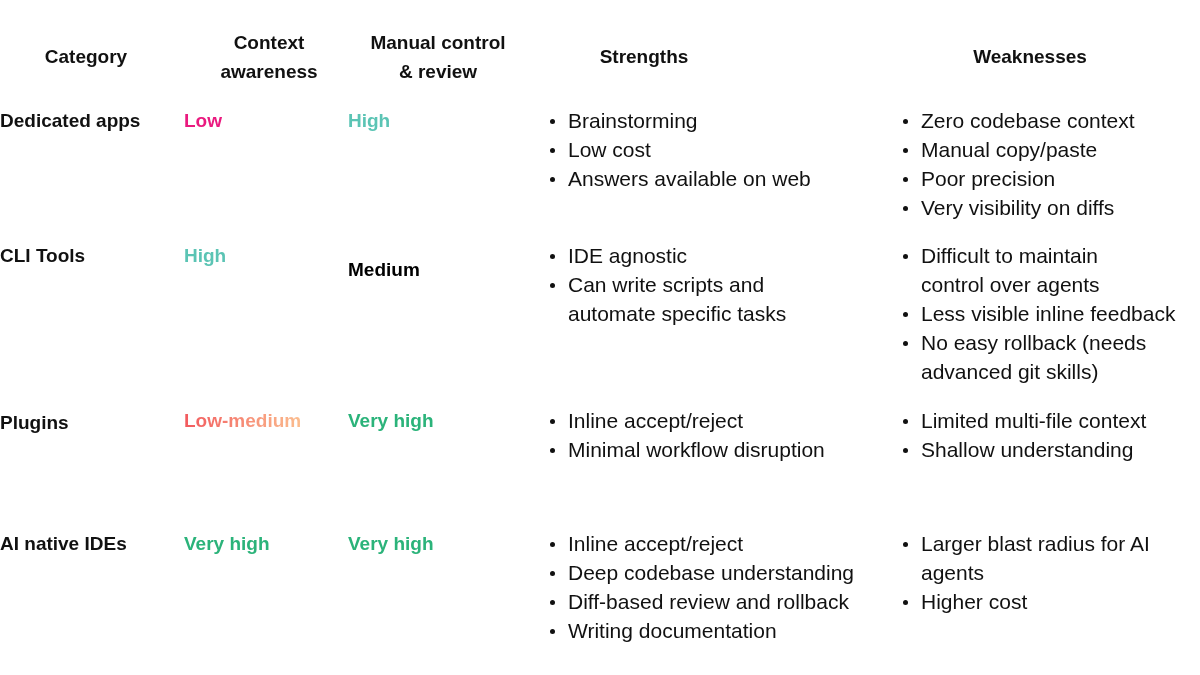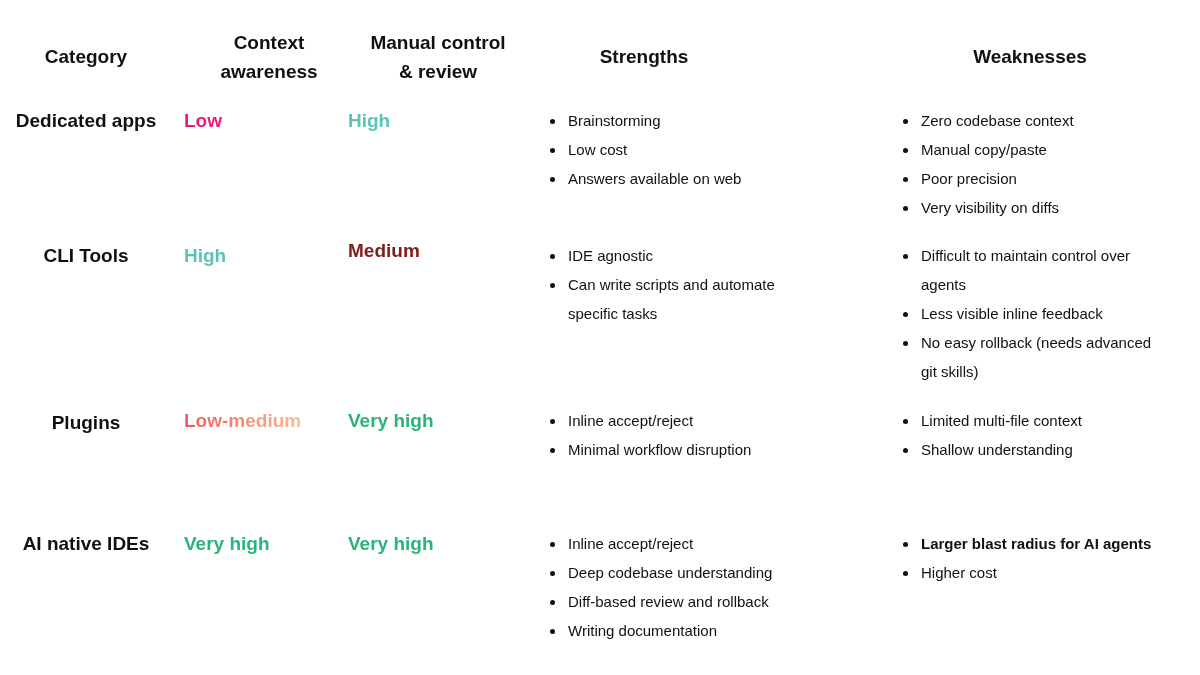--- a/index.html
+++ b/index.html
@@ -2,25 +2,25 @@
 <html><head>
   <meta charset="utf-8">
   <style>
     html, body { margin: 0; padding: 0; }
     body {
       width: 1200px; height: 675px; background: #ffffff; position: relative; overflow: hidden;
       font-family: "Liberation Sans", "DejaVu Sans", sans-serif; color: #111111;
     }
     .cell { position: absolute; }
     .hdr { font-weight: bold; font-size: 19px; line-height: 29px; text-align: center; color: #111; }
-    .cat { font-weight: bold; font-size: 19px; line-height: 29px; text-align: center; color: #111; }
+    .cat { font-weight: bold; font-size: 19px; line-height: 29px; color: #111; }
     .lvl { font-weight: bold; font-size: 19px; line-height: 29px; text-align: left; }
     ul.blist { margin: 0; padding: 0; list-style: none; }
     ul.blist li {
-      position: relative; padding-left: 20px; font-size: 15px; line-height: 29px; color: #111;
+      position: relative; padding-left: 20px; font-size: 21px; line-height: 29px; color: #111;
     }
     ul.blist li::before {
       content: ""; position: absolute; left: 2px; top: 13px; width: 5px; height: 5px; border-radius: 50%; background: #111;
     }
     .gradient-text {
       background: linear-gradient(90deg, var(--g1), var(--g2));
       -webkit-background-clip: text; background-clip: text; color: transparent;
     }
   </style>
 </head>
@@ -57,21 +57,21 @@
     <li>Zero codebase context</li>
     <li>Manual copy/paste</li>
     <li>Poor precision</li>
     <li>Very visibility on diffs</li>
   </ul>
 </div>
 
 <div>
   <div class="cell cat" style="left:0; top:241px; width:172px;">CLI Tools</div>
   <div class="cell lvl" style="left:184px; top:241px; width:170px; color:#5bc4b4;">High</div>
-  <div class="cell lvl" style="left:348px; top:236px; width:180px; color:#7f1d1d;">Medium</div>
+  <div class="cell lvl" style="left:348px; top:255px; width:180px; color:#000000;">Medium</div>
   <ul class="cell blist" style="left:548px; top:241px; width:250px;">
     <li>IDE agnostic</li>
     <li>Can write scripts and automate specific tasks</li>
   </ul>
   <ul class="cell blist" style="left:901px; top:241px; width:298px;">
     <li style="width:230px;">Difficult to maintain control over agents</li>
     <li>Less visible inline feedback</li>
     <li style="width:250px;">No easy rollback (needs advanced git skills)</li>
   </ul>
 </div>
@@ -96,16 +96,16 @@
   <div class="cell cat" style="left:0; top:529px; width:172px;">AI native IDEs</div>
   <div class="cell lvl" style="left:184px; top:529px; width:170px; color:#2bb37a;">Very high</div>
   <div class="cell lvl" style="left:348px; top:529px; width:180px; color:#2bb37a;">Very high</div>
   <ul class="cell blist" style="left:548px; top:529px; width:350px;">
     <li>Inline accept/reject</li>
     <li>Deep codebase understanding</li>
     <li>Diff-based review and rollback</li>
     <li>Writing documentation</li>
   </ul>
   <ul class="cell blist" style="left:901px; top:529px; width:298px;">
-    <li style="width:260px;font-weight:bold;">Larger blast radius for AI agents</li>
+    <li style="width:260px;">Larger blast radius for AI agents</li>
     <li>Higher cost</li>
   </ul>
 </div>
 
 </body></html>

